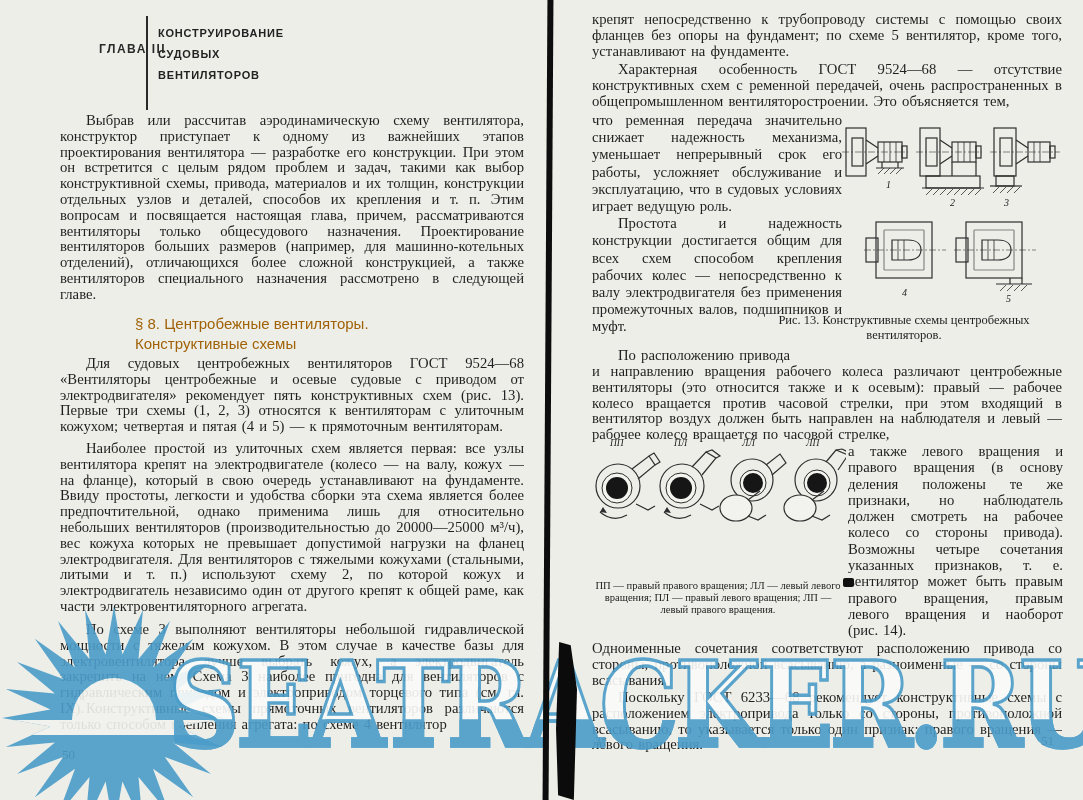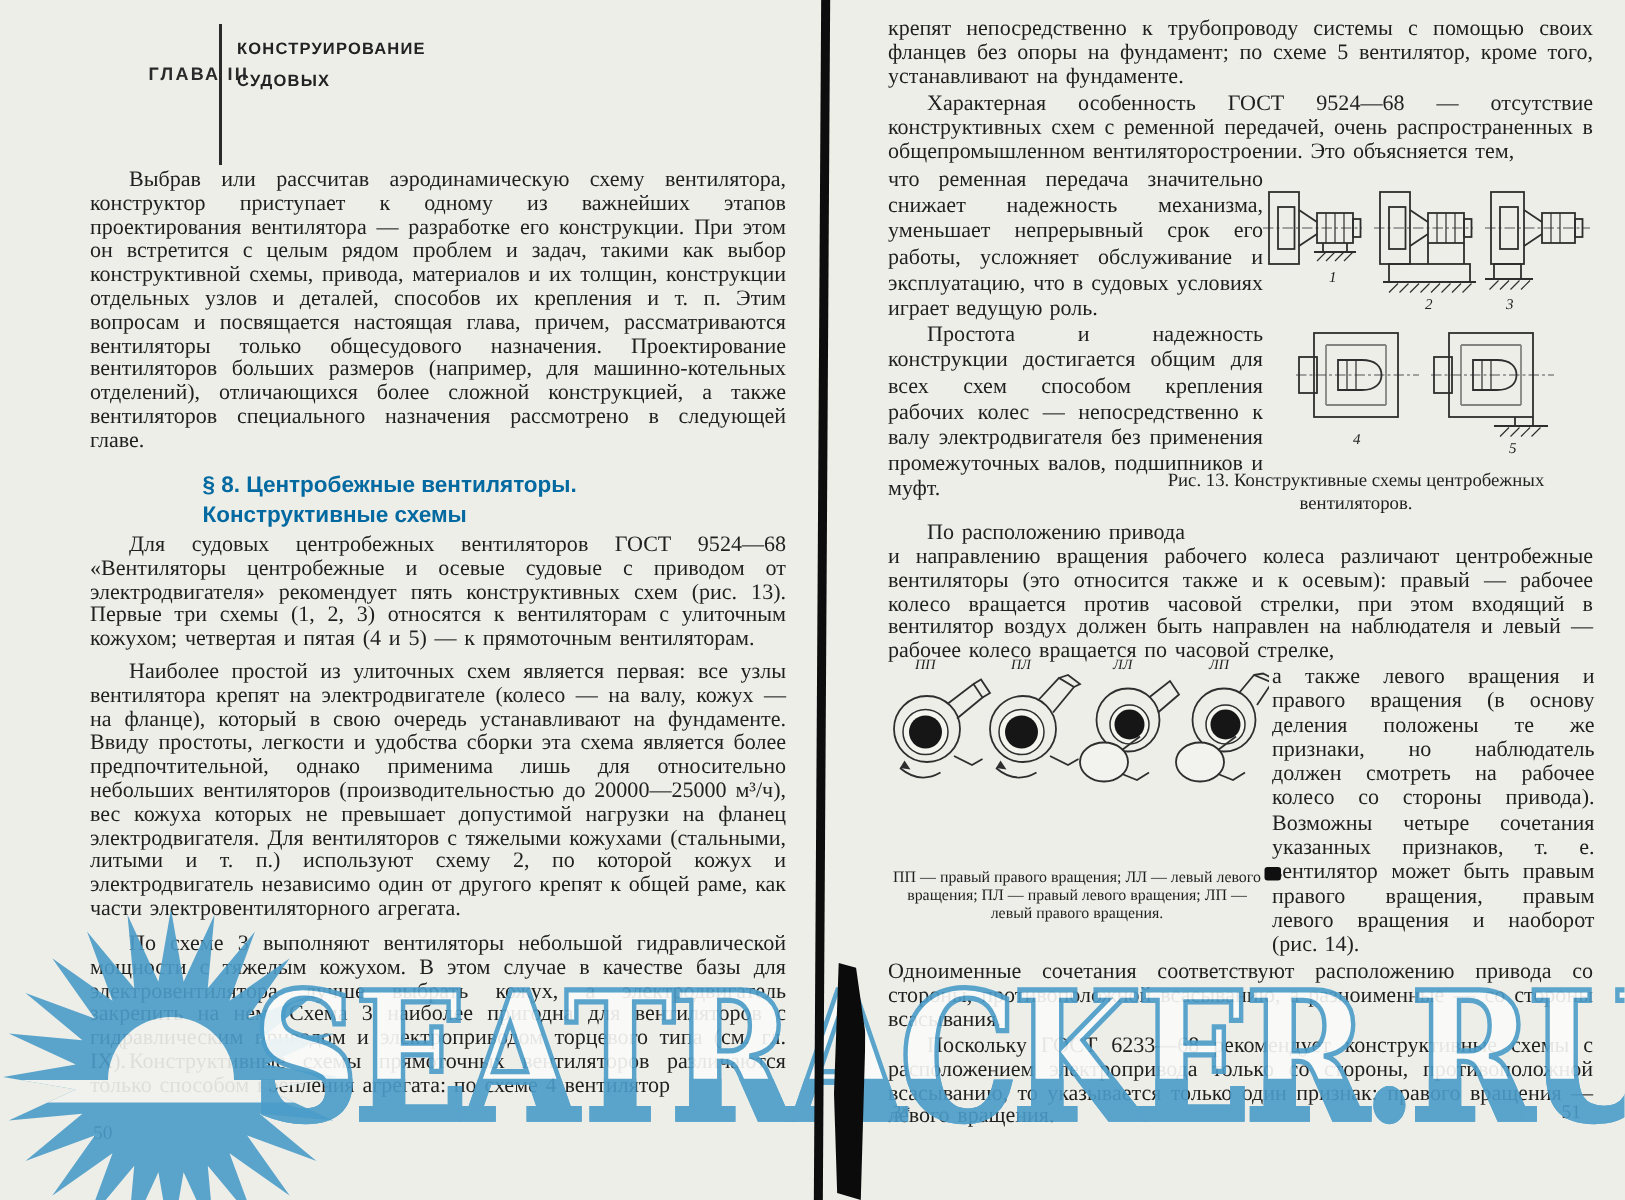--- a/index.html
+++ b/index.html
@@ -5,21 +5,21 @@
   html,body{margin:0;padding:0;width:1083px;height:800px;overflow:hidden;}
   body{background:#edeee8;font-family:"Liberation Serif",serif;color:#1f1f1f;position:relative;}
   .abs{position:absolute;}
   .para{font-size:14.7px;line-height:15.8px;text-align:justify;word-spacing:1.5px;}
   .ind{text-indent:26px;}
   .colpara{font-size:14.7px;line-height:17.2px;text-align:justify;word-spacing:1px;}
   .sans{font-family:"Liberation Sans",sans-serif;}
   .chapter-label{font-size:12px;font-weight:bold;letter-spacing:1.5px;color:#2a2a2a;}
   .chapter-title{font-size:11px;font-weight:bold;letter-spacing:.8px;line-height:21px;color:#222;}
   .vrule{width:2px;background:#2a2a2a;}
-  .secheading{font-size:15px;font-weight:bold;line-height:20px;color:#0369a1;}
+  .secheading{font-size:15px;font-weight:normal;line-height:20px;color:#a16207;}
   .caption{font-size:12.5px;line-height:14.5px;text-align:center;}
   .legend{font-size:10.6px;line-height:12.2px;text-align:center;}
   .pagenum{font-size:13px;}
   svg{display:block;}
   .diag{stroke:#2e2e2e;stroke-width:1.2;fill:none;}
   .diag-thin{stroke:#2e2e2e;stroke-width:.8;fill:none;}
   .cl{stroke:#555;stroke-width:.7;stroke-dasharray:7 2 2 2;fill:none;}
   .figlabel{font-family:"Liberation Serif",serif;font-style:italic;font-size:10px;fill:#222;}
   .fanlabel{font-family:"Liberation Serif",serif;font-style:italic;font-size:9.5px;fill:#222;}
   
@@ -39,20 +39,21 @@
 </style>
 </head>
 <body>
 
 <div class="abs" style="left:0;top:0;width:543px;height:800px;">
   <div class="abs sans chapter-label" style="left:62px;top:42px;padding-left:37px;">ГЛАВА III</div>
   <div class="abs vrule" style="left:146px;top:16px;height:94px;"></div>
   <div class="abs sans chapter-title" style="left:158px;top:23px;width:240px;">
     <div>КОНСТРУИРОВАНИЕ</div>
     <div>СУДОВЫХ</div>
+    <div>ВЕНТИЛЯТОРОВ</div>
   </div>
 
   <div class="abs para ind" style="left:60px;top:113px;width:464px;">Выбрав или рассчитав аэродинамическую схему вентилятора, конструктор приступает к одному из важнейших этапов проектирования вентилятора — разработке его конструкции. При этом он встретится с целым рядом проблем и задач, такими как выбор конструктивной схемы, привода, материалов и их толщин, конструкции отдельных узлов и деталей, способов их крепления и т. п. Этим вопросам и посвящается настоящая глава, причем, рассматриваются вентиляторы только общесудового назначения. Проектирование вентиляторов больших размеров (например, для машинно-котельных отделений), отличающихся более сложной конструкцией, а также вентиляторов специального назначения рассмотрено в следующей главе.</div>
 
   <div class="abs sans secheading" style="left:135px;top:314px;width:330px;">
     <div>§ 8. Центробежные вентиляторы.</div>
     <div>Конструктивные схемы</div>
   </div>
 
   <div class="abs para ind" style="left:60px;top:356px;width:464px;">Для судовых центробежных вентиляторов ГОСТ 9524—68 «Вентиляторы центробежные и осевые судовые с приводом от электродвигателя» рекомендует пять конструктивных схем (рис. 13). Первые три схемы (1, 2, 3) относятся к вентиляторам с улиточным кожухом; четвертая и пятая (4 и 5) — к прямоточным вентиляторам.</div>

